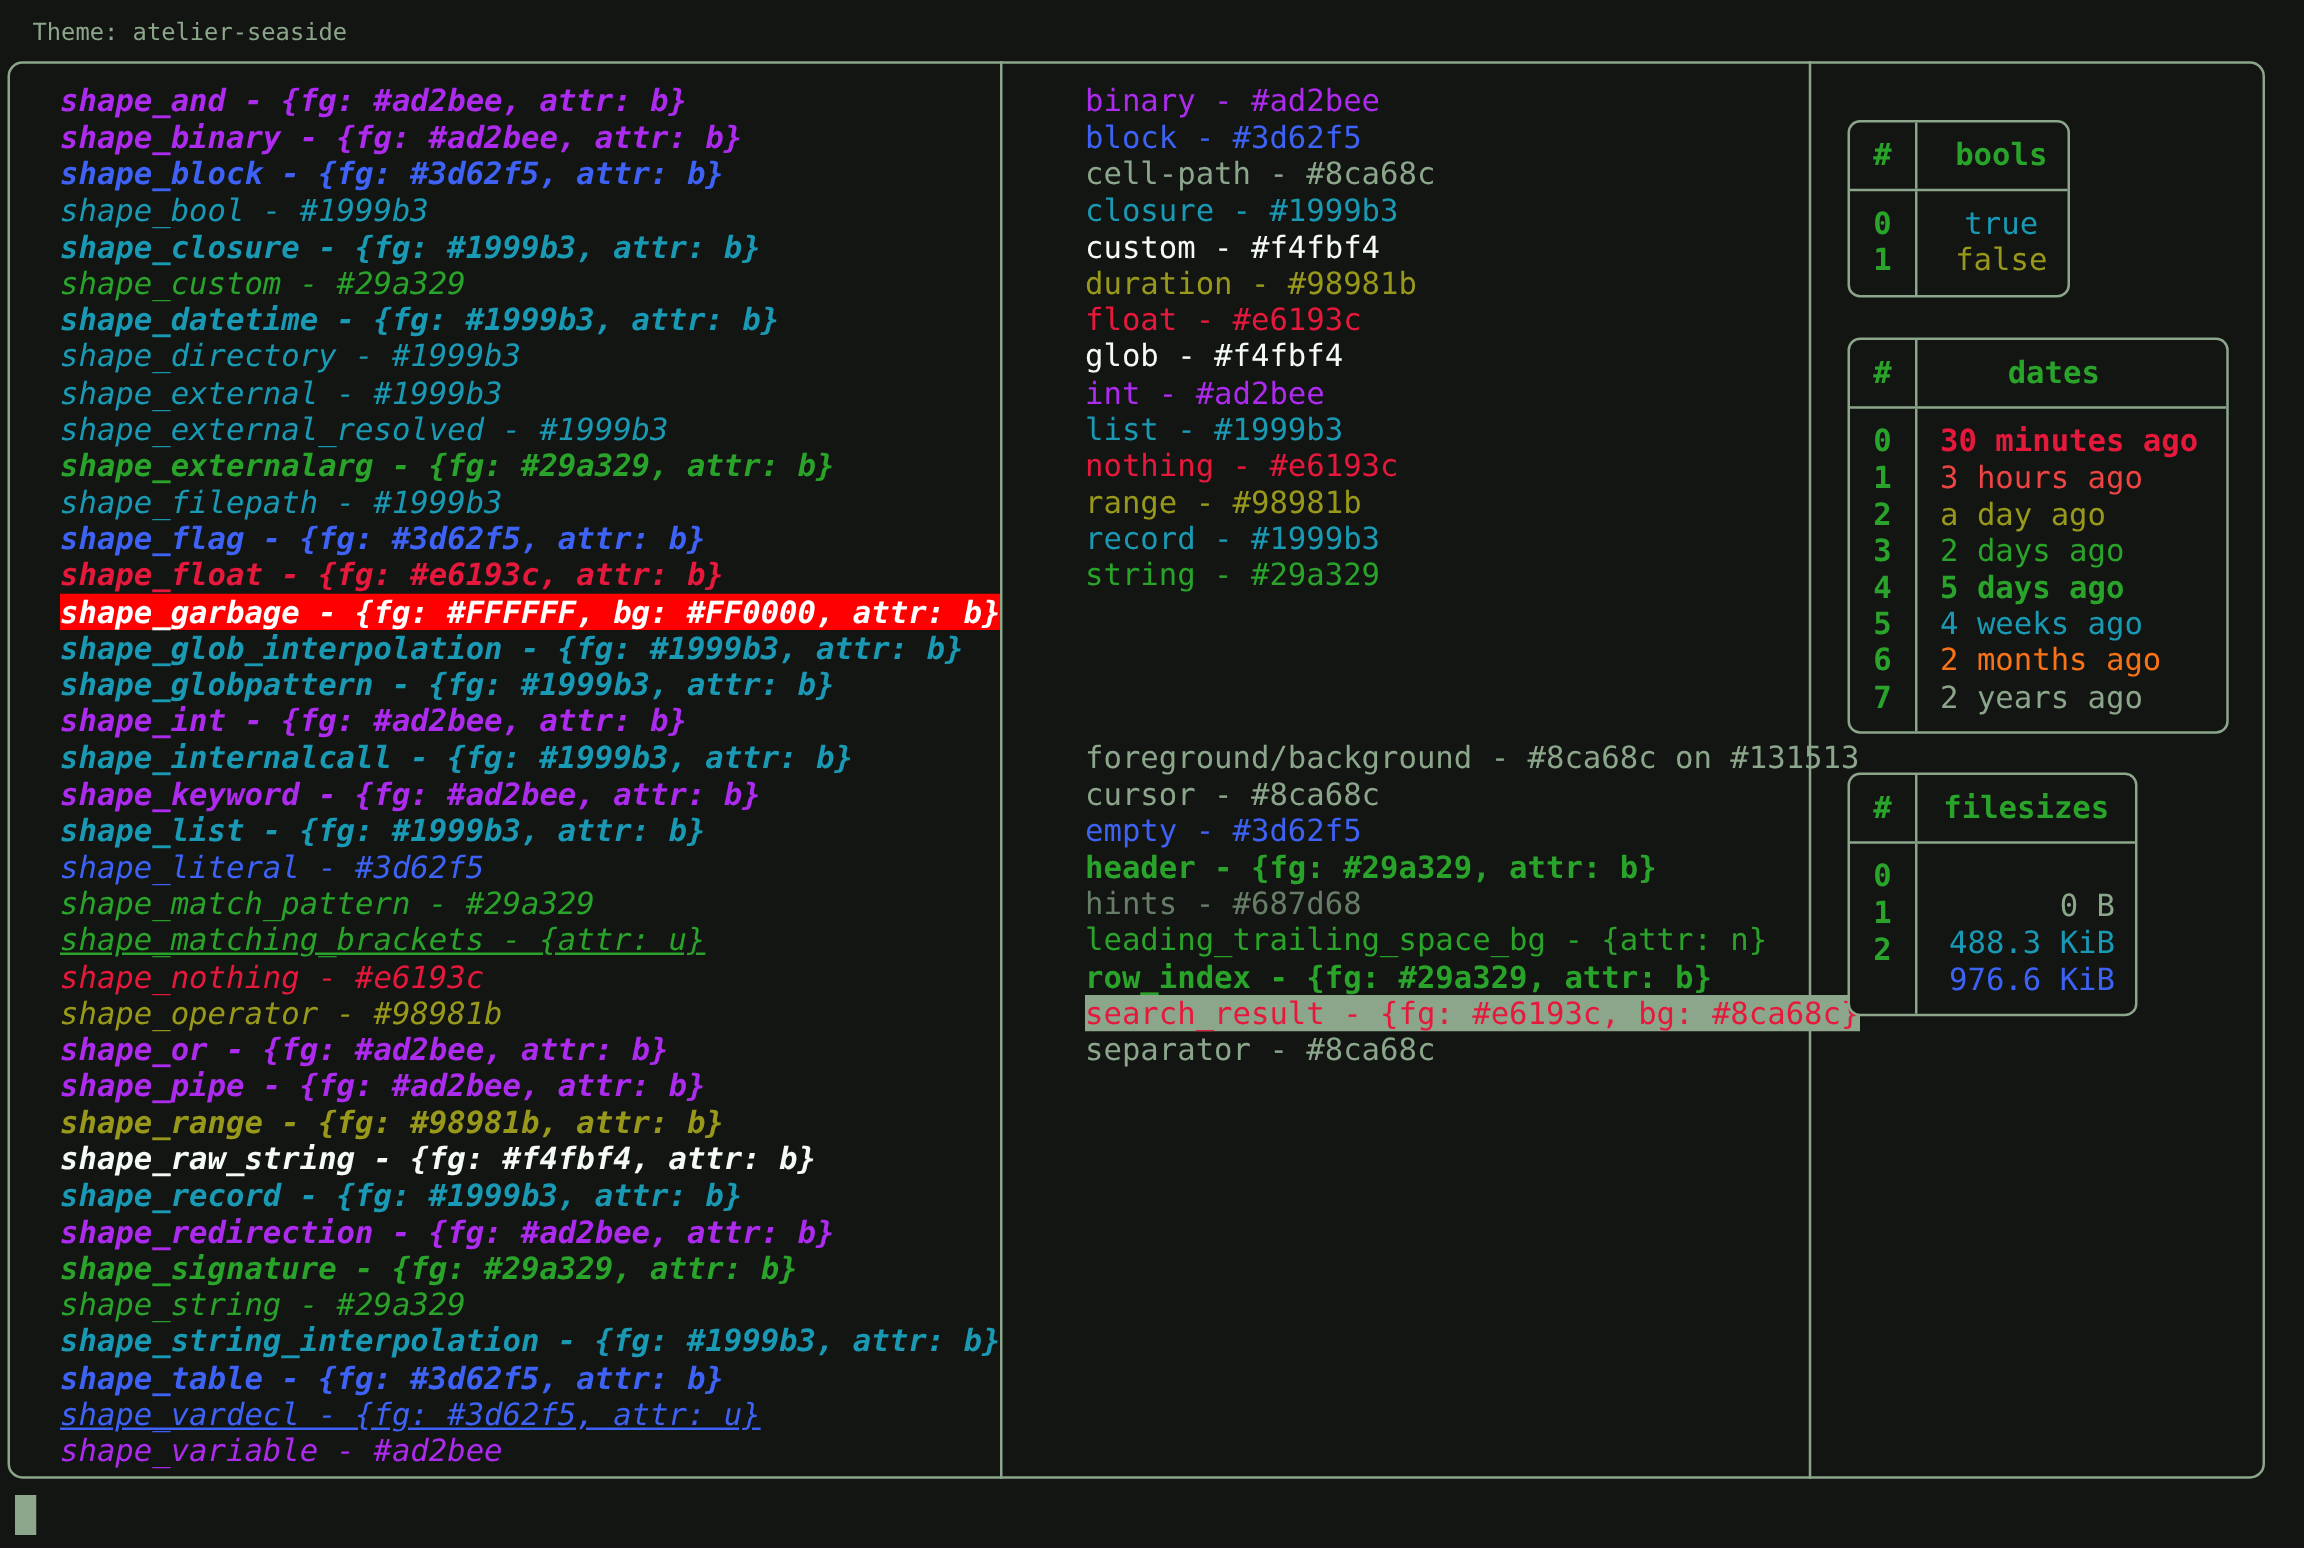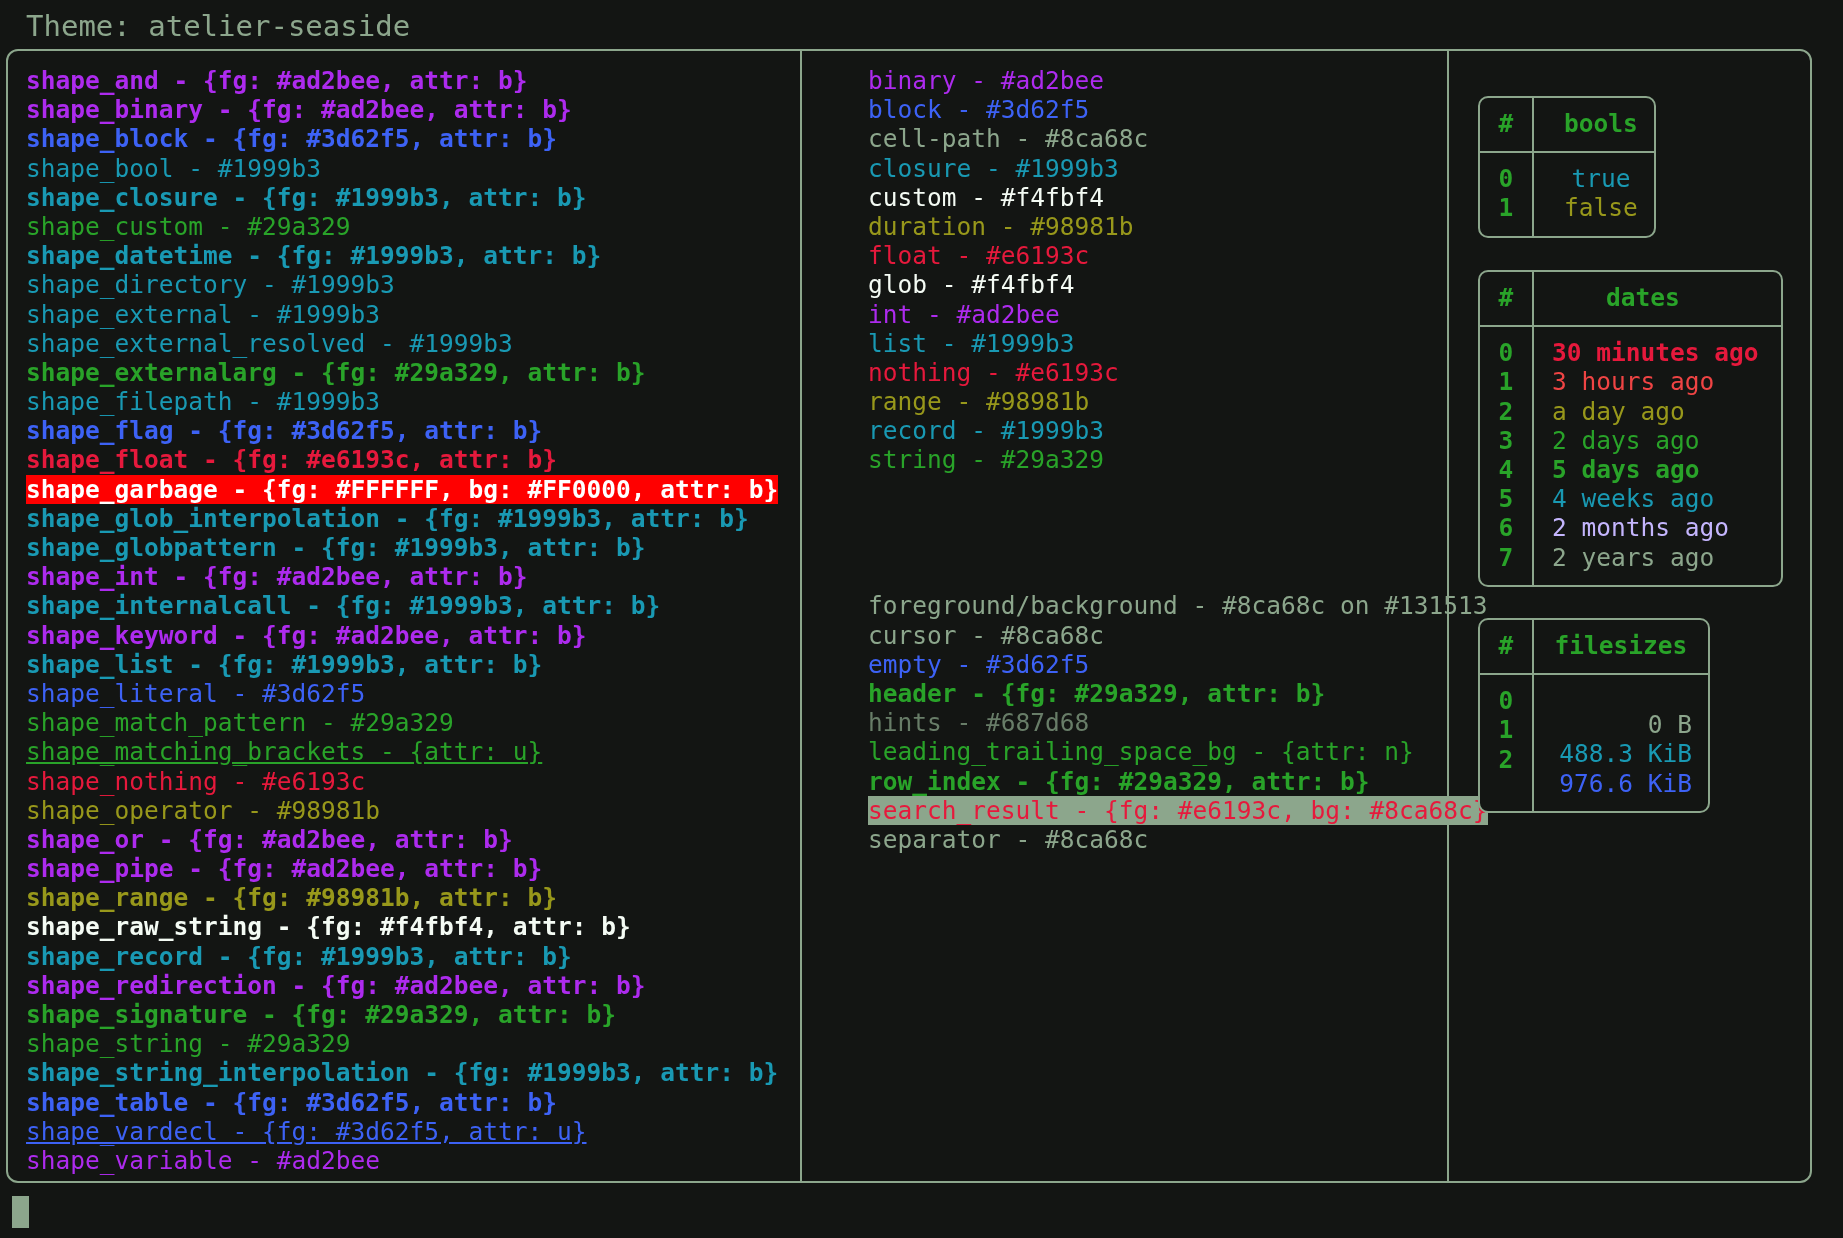--- a/index.html
+++ b/index.html
@@ -6,21 +6,21 @@
   body{
     width:1843px;height:1238px;
     background:#131513;
     font-family:"DejaVu Sans Mono","Liberation Mono",monospace;
     overflow:hidden;
   }
   .screen{position:relative;width:1843px;height:1238px;box-sizing:border-box;}
 
   .theme-header{
     position:absolute;left:26px;top:9px;
-    font-size:29px;line-height:34px;
+    font-size:19px;line-height:34px;
     color:#8ca68c;white-space:pre;
   }
 
   
   .panel{
     position:absolute;left:6px;top:49px;
     width:1806px;height:1134px;
     box-sizing:border-box;
     border:2px solid #8ca68c;
     border-radius:12px;
@@ -32,21 +32,21 @@
     background:#8ca68c;
   }
   .vdiv.a{left:800px;}
   .vdiv.b{left:1447px;}
 
   .col{
     position:absolute;
     box-sizing:border-box;
     white-space:pre;
   }
-  .col-left{left:26px;top:66px;width:755px;}
+  .col-left{left:48px;top:66px;width:755px;font-style:italic;}
   .col-mid{left:868px;top:66px;width:620px;}
 
   .line{
     font-size:24.5px;
     line-height:29.2px;
     height:29.2px;
     white-space:pre;
     letter-spacing:0px;
   }
   .b{font-weight:bold;}
@@ -168,21 +168,21 @@
           <div class="padb"></div>
         </div>
       <div class="cval" id="dates-val">
           <div class="pad"></div>
           <div class="cellline" style="color: rgb(230, 25, 60); font-weight: bold;">30 minutes ago</div>
           <div class="cellline" style="color: #ef4444;">3 hours ago</div>
           <div class="cellline" style="color: rgb(152, 152, 27);">a day ago</div>
           <div class="cellline" style="color: rgb(41, 163, 41);">2 days ago</div>
           <div class="cellline" style="color: rgb(41, 163, 41); font-weight: bold;">5 days ago</div>
           <div class="cellline" style="color: rgb(25, 153, 179);">4 weeks ago</div>
-          <div class="cellline" style="color: #c4b5fd;">2 months ago</div>
+          <div class="cellline" style="color: #f97316;">2 months ago</div>
           <div class="cellline" style="color: rgb(140, 166, 140);">2 years ago</div>
           <div class="padb"></div>
         </div>
     </div>
   </div>
 
   <div class="tbl" id="tbl-filesizes">
     <div class="thead">
       <div class="cidx">
         <div class="pad"></div>

